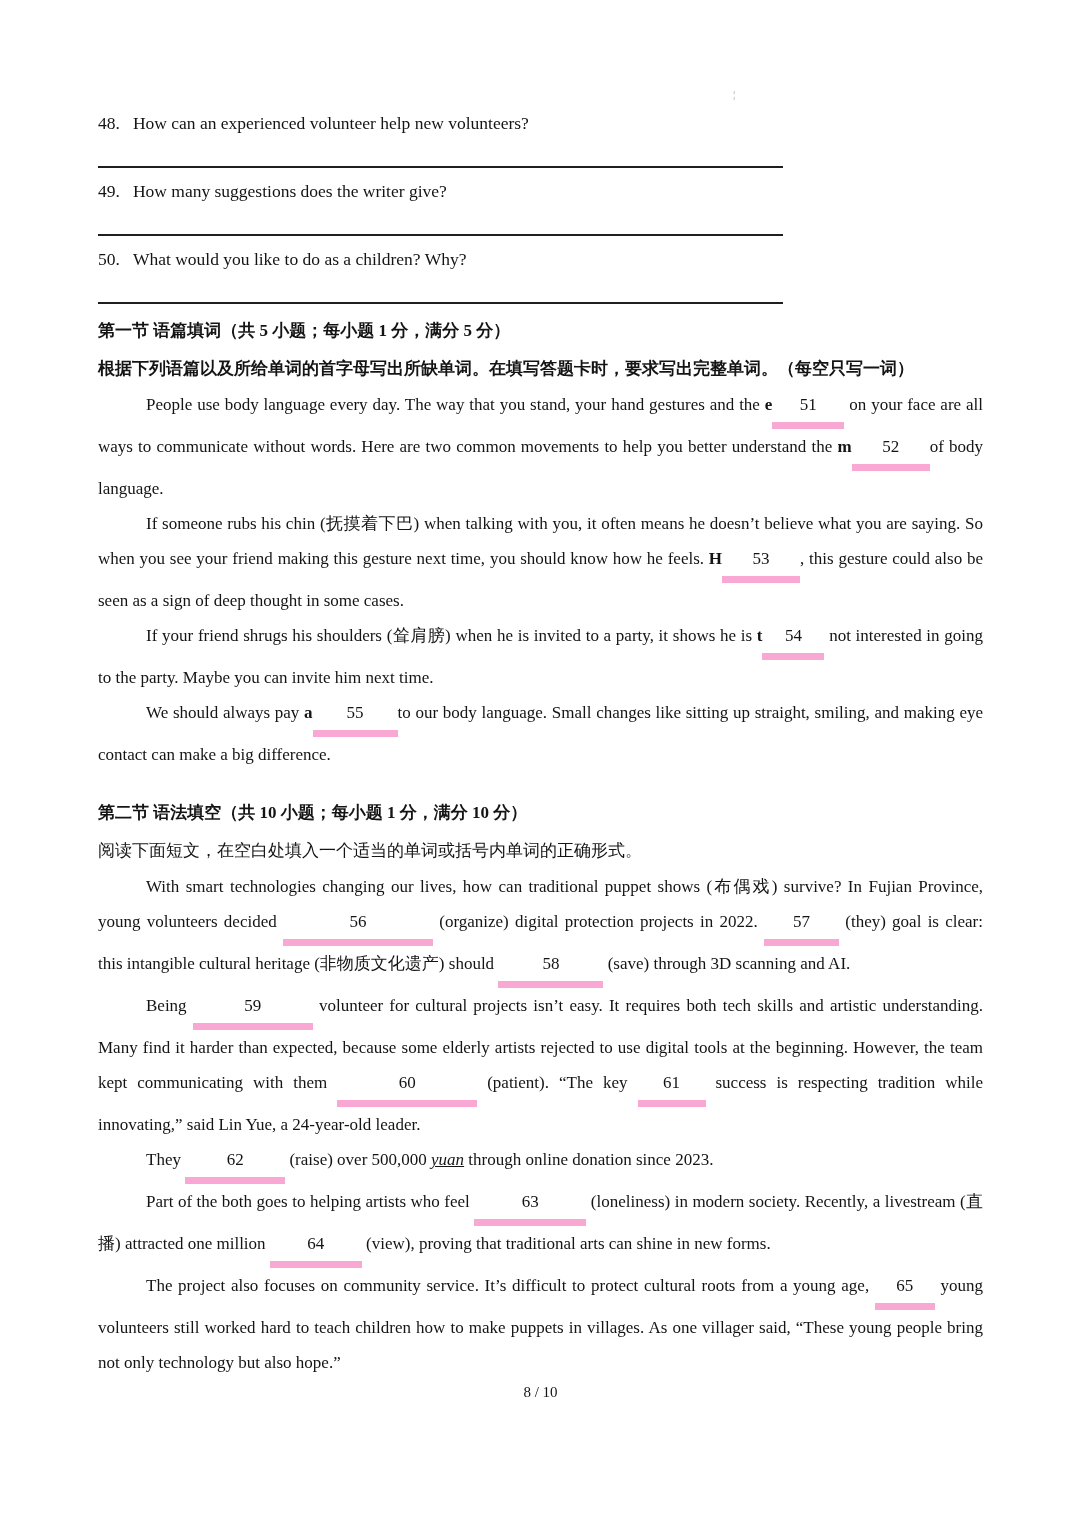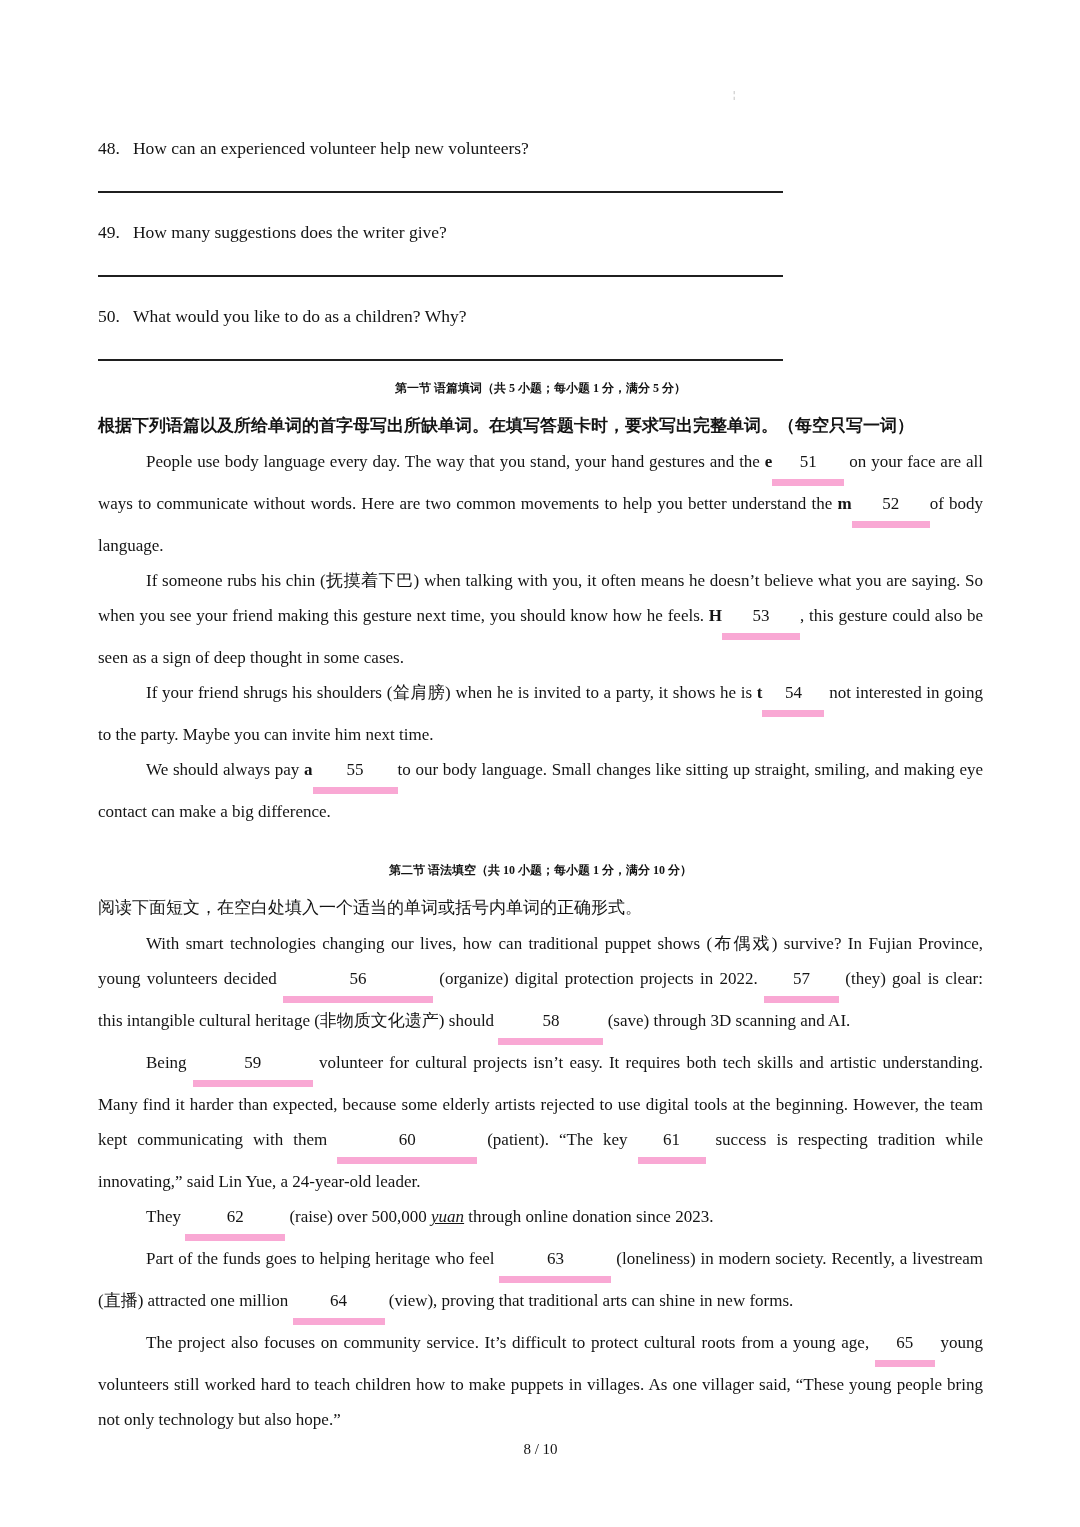--- a/index.html
+++ b/index.html
@@ -15,46 +15,45 @@
   .artifact {
     position: absolute;
     left: 733px;
     top: 88px;
     font-size: 11px;
     color: #9a9a9a;
   }
   .content {
     position: absolute;
     left: 98px;
-    top: 137px;
+    top: 112px;
     width: 885px;
   }
   
-  .qa + .qa { margin-top: 28px; }
+  .qa + .qa { margin-top: 12px; }
   .q-line { margin: 0; font-size: 17.5px; line-height: 22px; }
   .q-num { display: inline-block; margin-right: 13px; }
   .answer-line {
     width: 685px;
     height: 0;
     border-bottom: 2px solid #1f1f1f;
     margin-top: 32px;
   }
   
   .w-title {
     margin: 46px 0 0 0;
     font-size: 18.5px;
     line-height: 26px;
     font-weight: bold;
   }
   .p-head {
     margin: 14px 0 0 0;
-    font-size: 12px;
+    font-size: 17px;
     line-height: 26px;
     font-weight: bold;
-    text-align: center;
   }
   .p-head.part2 { margin-top: 28px; }
   .p-instr {
     margin: 13px 0 0 0;
     font-size: 17px;
     line-height: 24px;
   }
   .p-instr.bold { font-weight: bold; }
   .passage { margin-top: 6px; }
   .para {
@@ -112,19 +111,19 @@
       <p class="para"><span>We should always pay </span><span style="font-weight: bold;">a</span><span class="blank" style="min-width: 85px;">55</span><span>to our body language. Small changes like sitting up straight, smiling, and making eye contact can make a big difference.</span></p>
     </div>
 
     <h3 class="p-head part2">第二节 语法填空（共 10 小题；每小题 1 分，满分 10 分）</h3>
     <p class="p-instr">阅读下面短文，在空白处填入一个适当的单词或括号内单词的正确形式。</p>
 
     <div class="passage">
       <p class="para"><span>With smart technologies changing our lives, how can traditional puppet shows (布偶戏) survive? In Fujian Province, young volunteers decided </span><span class="blank" style="min-width: 150px;">56</span><span> (organize) digital protection projects in 2022. </span><span class="blank" style="min-width: 75px;">57</span><span> (they) goal is clear: this intangible cultural heritage (非物质文化遗产) should </span><span class="blank" style="min-width: 105px;">58</span><span> (save) through 3D scanning and AI.</span></p>
       <p class="para"><span>Being </span><span class="blank" style="min-width: 120px;">59</span><span> volunteer for cultural projects isn’t easy. It requires both tech skills and artistic understanding. Many find it harder than expected, because some elderly artists rejected to use digital tools at the beginning. However, the team kept communicating with them </span><span class="blank" style="min-width: 140px;">60</span><span> (patient). “The key </span><span class="blank" style="min-width: 68px;">61</span><span> success is respecting tradition while innovating,” said Lin Yue, a 24-year-old leader.</span></p>
       <p class="para"><span>They </span><span class="blank" style="min-width: 100px;">62</span><span> (raise) over 500,000 </span><span style="font-style: italic; text-decoration: underline;">yuan</span><span> through online donation since 2023.</span></p>
-      <p class="para"><span>Part of the funds goes to helping heritage who feel </span><span class="blank" style="min-width: 112px;">63</span><span> (loneliness) in modern society. Recently, a livestream (直播) attracted one million </span><span class="blank" style="min-width: 92px;">64</span><span> (view), proving that traditional arts can shine in new forms.</span></p>
+      <p class="para"><span>Part of the both goes to helping artists who feel </span><span class="blank" style="min-width: 112px;">63</span><span> (loneliness) in modern society. Recently, a livestream (直播) attracted one million </span><span class="blank" style="min-width: 92px;">64</span><span> (view), proving that traditional arts can shine in new forms.</span></p>
       <p class="para"><span>The project also focuses on community service. It’s difficult to protect cultural roots from a young age, </span><span class="blank" style="min-width: 60px;">65</span><span> young volunteers still worked hard to teach children how to make puppets in villages. As one villager said, “These young people bring not only technology but also hope.”</span></p>
     </div>
 
     <div class="footer">8 / 10</div>
   </div>
 </div>
 
 </body></html>

